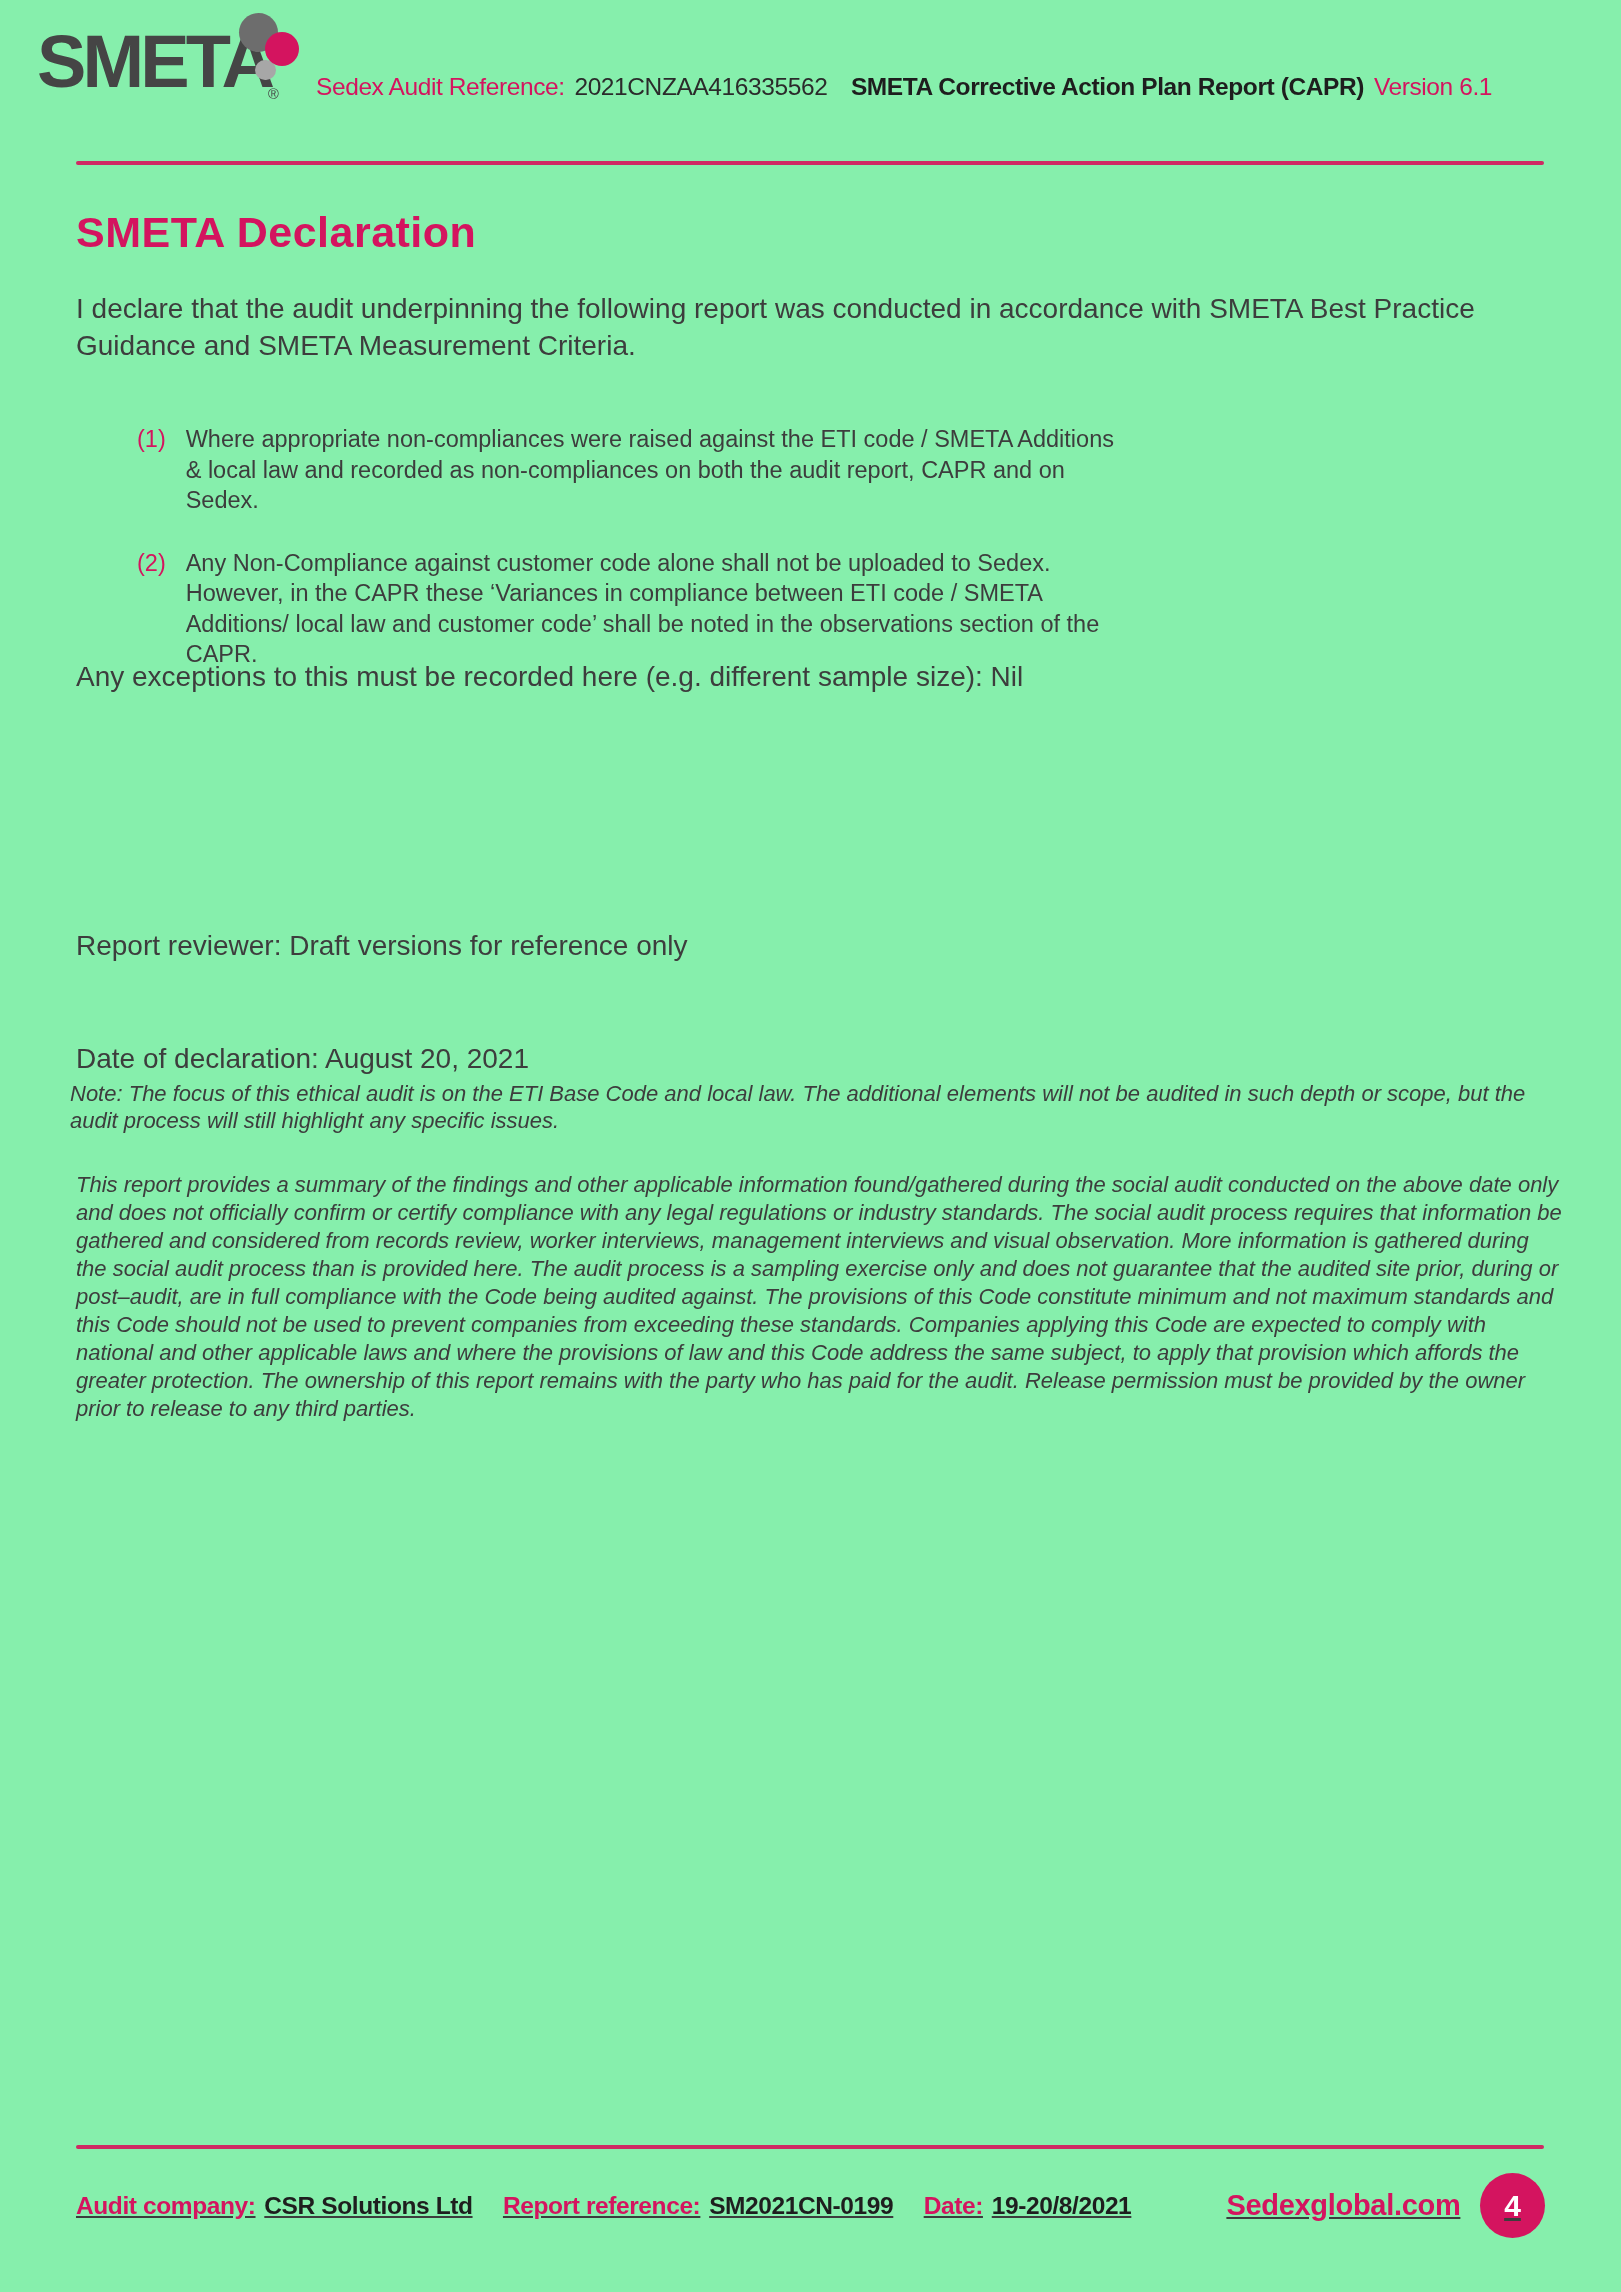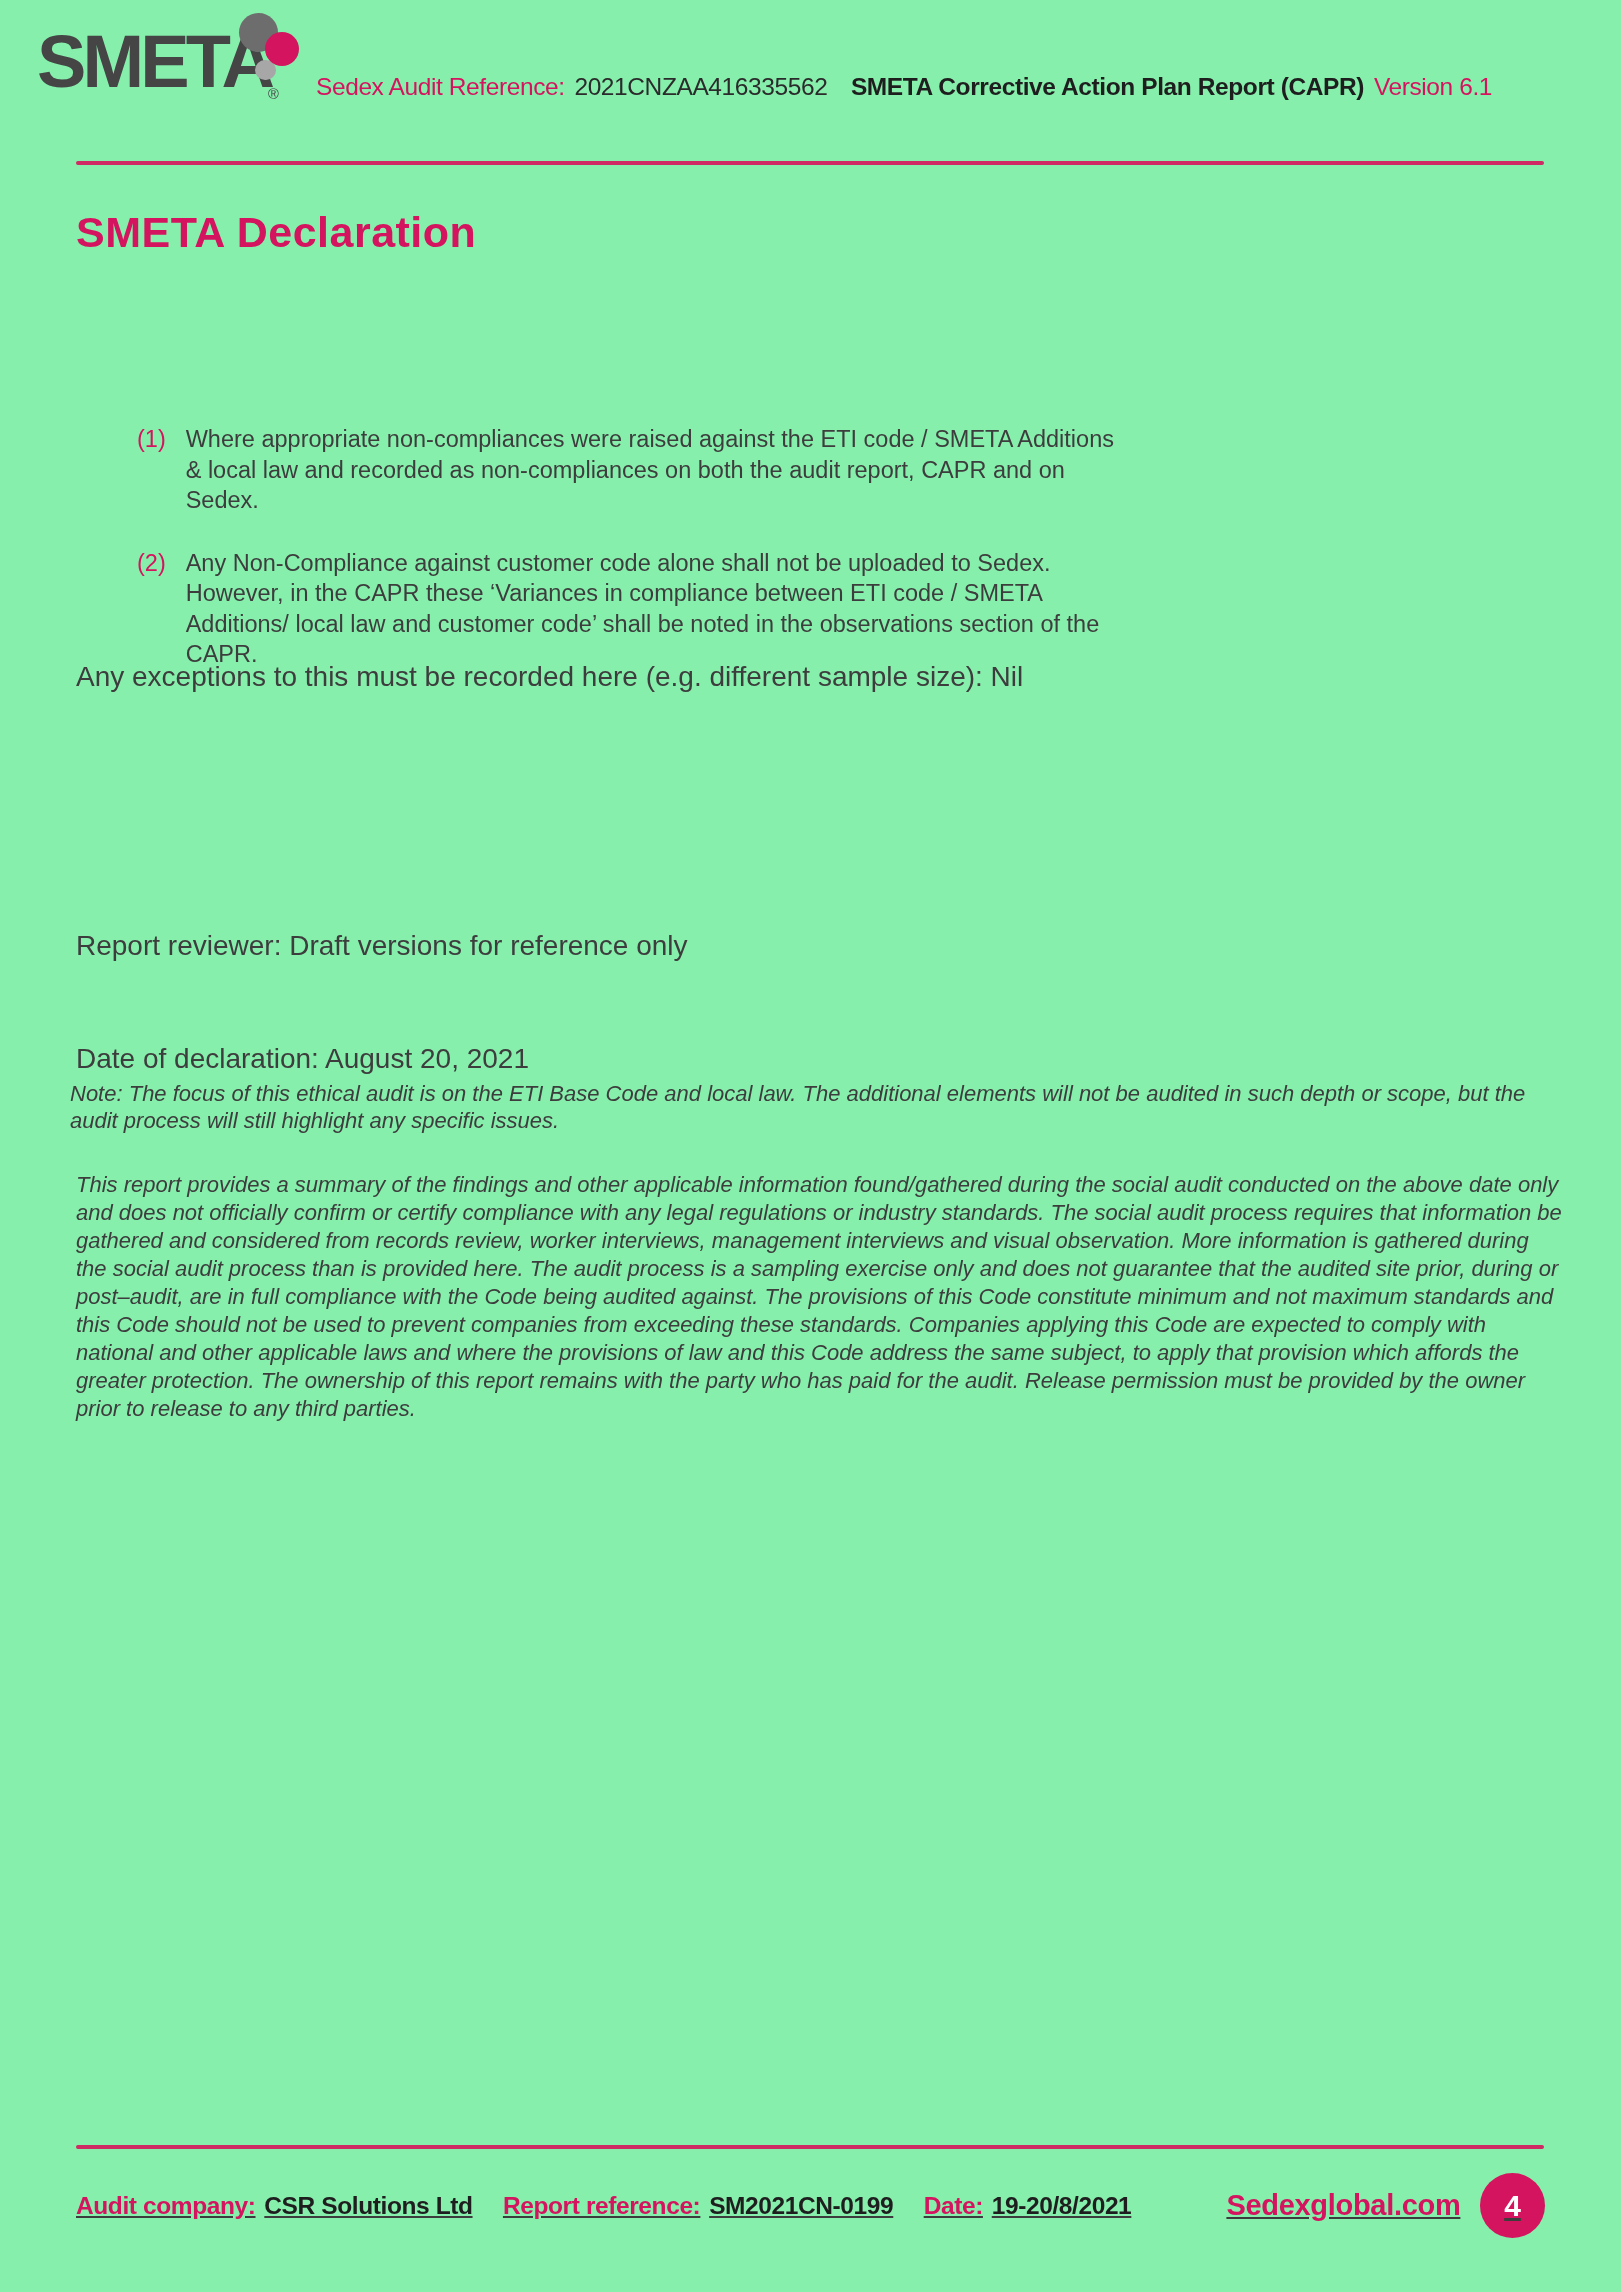--- a/index.html
+++ b/index.html
@@ -84,20 +84,21 @@
       <span class="val">2021CNZAA416335562</span>
       <span class="ttl">SMETA Corrective Action Plan Report (CAPR)</span>
       <span class="ver">Version 6.1</span>
     </div>
   </div>
 
   <div class="rule rule-top"></div>
 
   <h1 class="doc-title">SMETA Declaration</h1>
 
+  <p class="intro">I declare that the audit underpinning the following report was conducted in accordance with SMETA Best Practice Guidance and SMETA Measurement Criteria.</p>
 
   <div class="decl-list">
     <div class="decl-item">
       <span class="num">(1)</span>
       <span class="itm-text">Where appropriate non-compliances were raised against the ETI code / SMETA Additions &amp; local law and recorded as non-compliances on both the audit report, CAPR and on Sedex.</span>
     </div>
     <div class="decl-item">
       <span class="num">(2)</span>
       <span class="itm-text">Any Non-Compliance against customer code alone shall not be uploaded to Sedex. However, in the CAPR these ‘Variances in compliance between ETI code / SMETA Additions/ local law and customer code’ shall be noted in the observations section of the CAPR.</span>
     </div>

